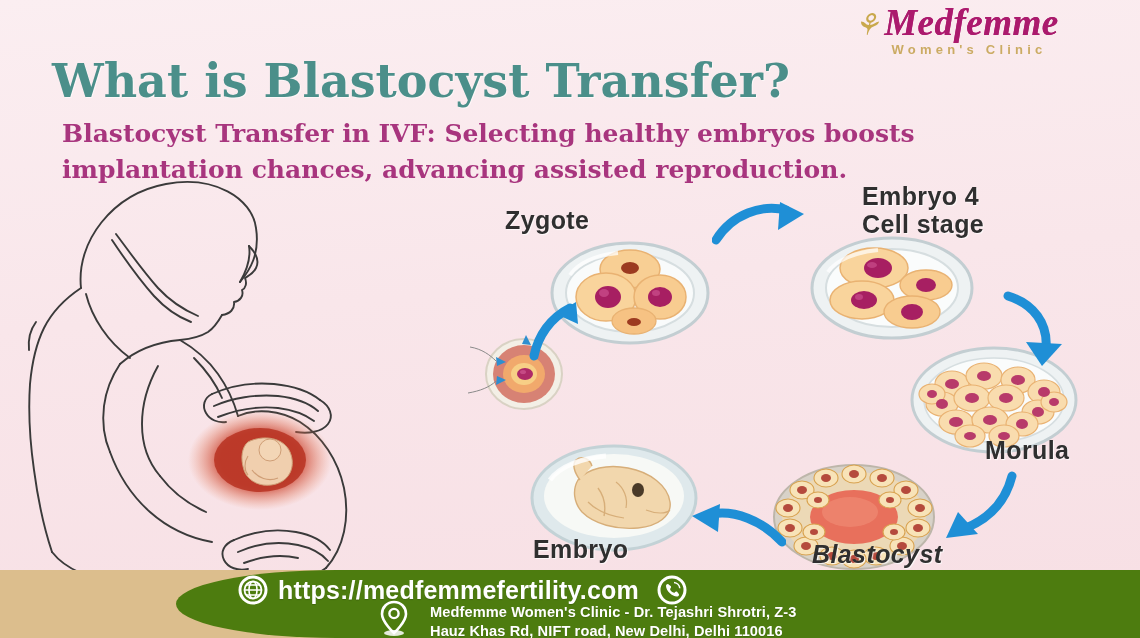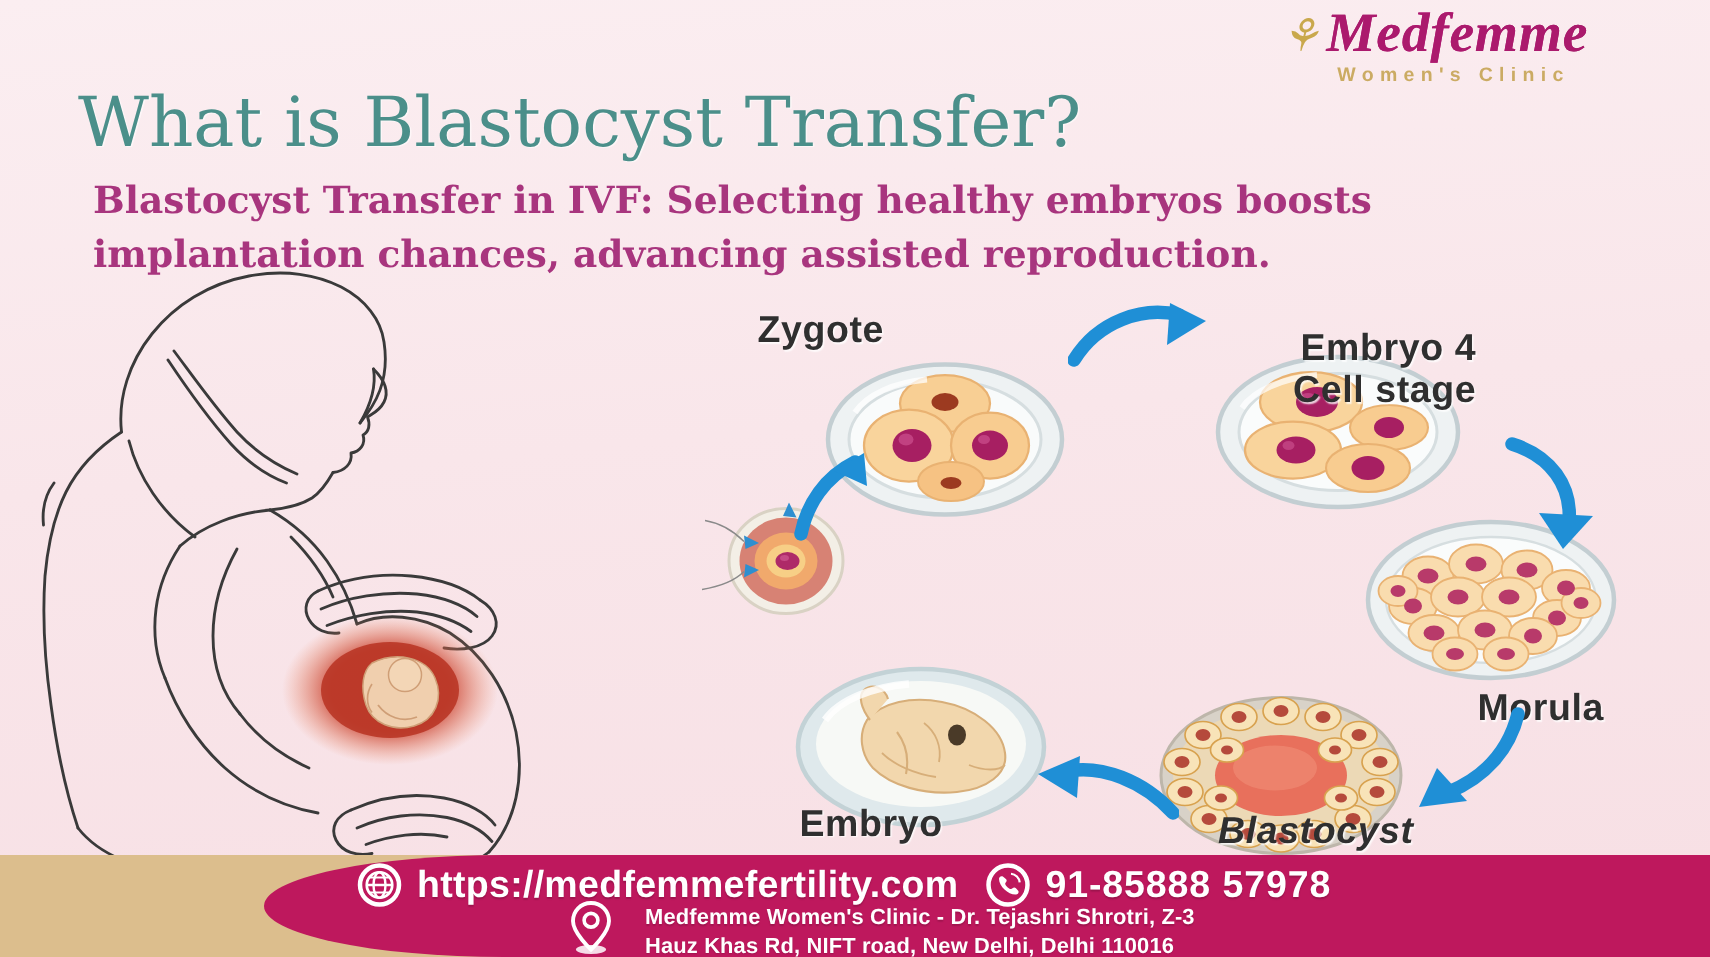--- a/index.html
+++ b/index.html
@@ -59,21 +59,21 @@
     margin-top: -1px;
     padding-left: 26px;
   }
 
   
   .title {
     position: absolute;
     left: 52px; top: 54px;
     font-family: "DejaVu Serif", serif;
     font-size: 46px;
-    font-weight: normal;
+    font-weight: bold;
     color: #4b8f8a;
     letter-spacing: 0px;
     text-shadow: 1px 1px 0 rgba(255,255,255,.55);
   }
   .subtitle {
     position: absolute;
     left: 62px; top: 116px;
     width: 900px;
     font-family: "DejaVu Serif", serif;
     font-weight: bold;
@@ -97,22 +97,22 @@
     font-weight: bold;
     font-size: 25px;
     color: #2f2f2f;
     white-space: nowrap;
     text-shadow: 1px 1px 1px rgba(255,255,255,.8);
     letter-spacing: 0.4px;
     line-height: 1.12;
   }
 
   .lbl-zygote      { left: 505px; top: 206px; }
-  .lbl-embryo4     { left: 862px; top: 182px; text-align: right; margin-top: 36px; }
-  .lbl-morula      { left: 985px; top: 458px; }
+  .lbl-embryo4     { left: 862px; top: 182px; text-align: left; }
+  .lbl-morula      { left: 985px; top: 436px; }
   .lbl-blastocyst  { left: 812px; top: 540px; font-style: italic; }
   .lbl-embryo      { left: 533px; top: 535px; }
   .lbl-fert        { left: 410px; top: 410px; }
 
   .disc-fert     { left: 468px; top: 335px; width: 112px; height: 78px; }
   .disc-zygote   { left: 548px; top: 235px; width: 164px; height: 112px; }
   .disc-embryo4  { left: 808px; top: 230px; width: 168px; height: 112px; }
   .disc-morula   { left: 908px; top: 340px; width: 172px; height: 116px; }
   .disc-blasto   { left: 770px; top: 460px; width: 168px; height: 114px; }
   .disc-embryo   { left: 528px; top: 440px; width: 172px; height: 115px; }
@@ -128,21 +128,21 @@
   .footer {
     position: absolute;
     left: 0; bottom: 0;
     width: 1140px; height: 68px;
     background: #dcbe8d;
   }
   .footer-panel {
     position: absolute;
     left: 176px; top: 0;
     width: 964px; height: 68px;
-    background: #be185d;
+    background: #4d7c0f;
     border-top-left-radius: 160px 34px;
     border-bottom-left-radius: 160px 34px;
     overflow: hidden;
   }
   .footer-row-1 {
     position: absolute;
     left: 62px; top: 5px;
     display: flex; align-items: center; gap: 10px;
     color: #ffffff;
   }
@@ -469,21 +469,20 @@
 
         <svg class="ft-icon" width="30" height="30" viewBox="0 0 30 30" style="margin-left:8px">
           <circle cx="15" cy="15" r="13" fill="none" stroke="#ffffff" stroke-width="3"></circle>
           <path d="M9 11 C9 9.5 10.5 8.6 11.6 9.4 L13.6 11 C14.4 11.7 14.2 12.7 13.5 13.3
                    C13 13.8 13 14.5 13.6 15.4 C14.3 16.4 15.3 17.2 16.3 17.6
                    C17 17.9 17.6 17.7 18 17.2 C18.6 16.5 19.6 16.4 20.3 17.1
                    L21.8 18.9 C22.5 19.9 21.7 21.3 20.3 21.4
                    C15.4 21.7 9.1 16 9 11 Z" fill="#ffffff"></path>
           <path d="M17 7.5 C20 7.8 22.5 10.2 22.8 13.2" stroke="#ffffff" stroke-width="1.5" fill="none"></path>
         </svg>
-        <span class="footer-phone">91-85888 57978</span>
       </div>
 
       <svg class="pin-icon" viewBox="0 0 36 38">
         <path d="M18 3 C11 3 6 8.4 6 15 C6 23 18 34 18 34 C18 34 30 23 30 15 C30 8.4 25 3 18 3 Z" fill="none" stroke="#ffffff" stroke-width="2.6"></path>
         <circle cx="18" cy="14.5" r="4.6" fill="none" stroke="#ffffff" stroke-width="2.4"></circle>
         <ellipse cx="18" cy="34" rx="10" ry="3" fill="#ffffff" opacity=".85"></ellipse>
       </svg>
 
       <div class="footer-addr">
         <div>Medfemme Women's Clinic - Dr. Tejashri Shrotri, Z-3</div>

